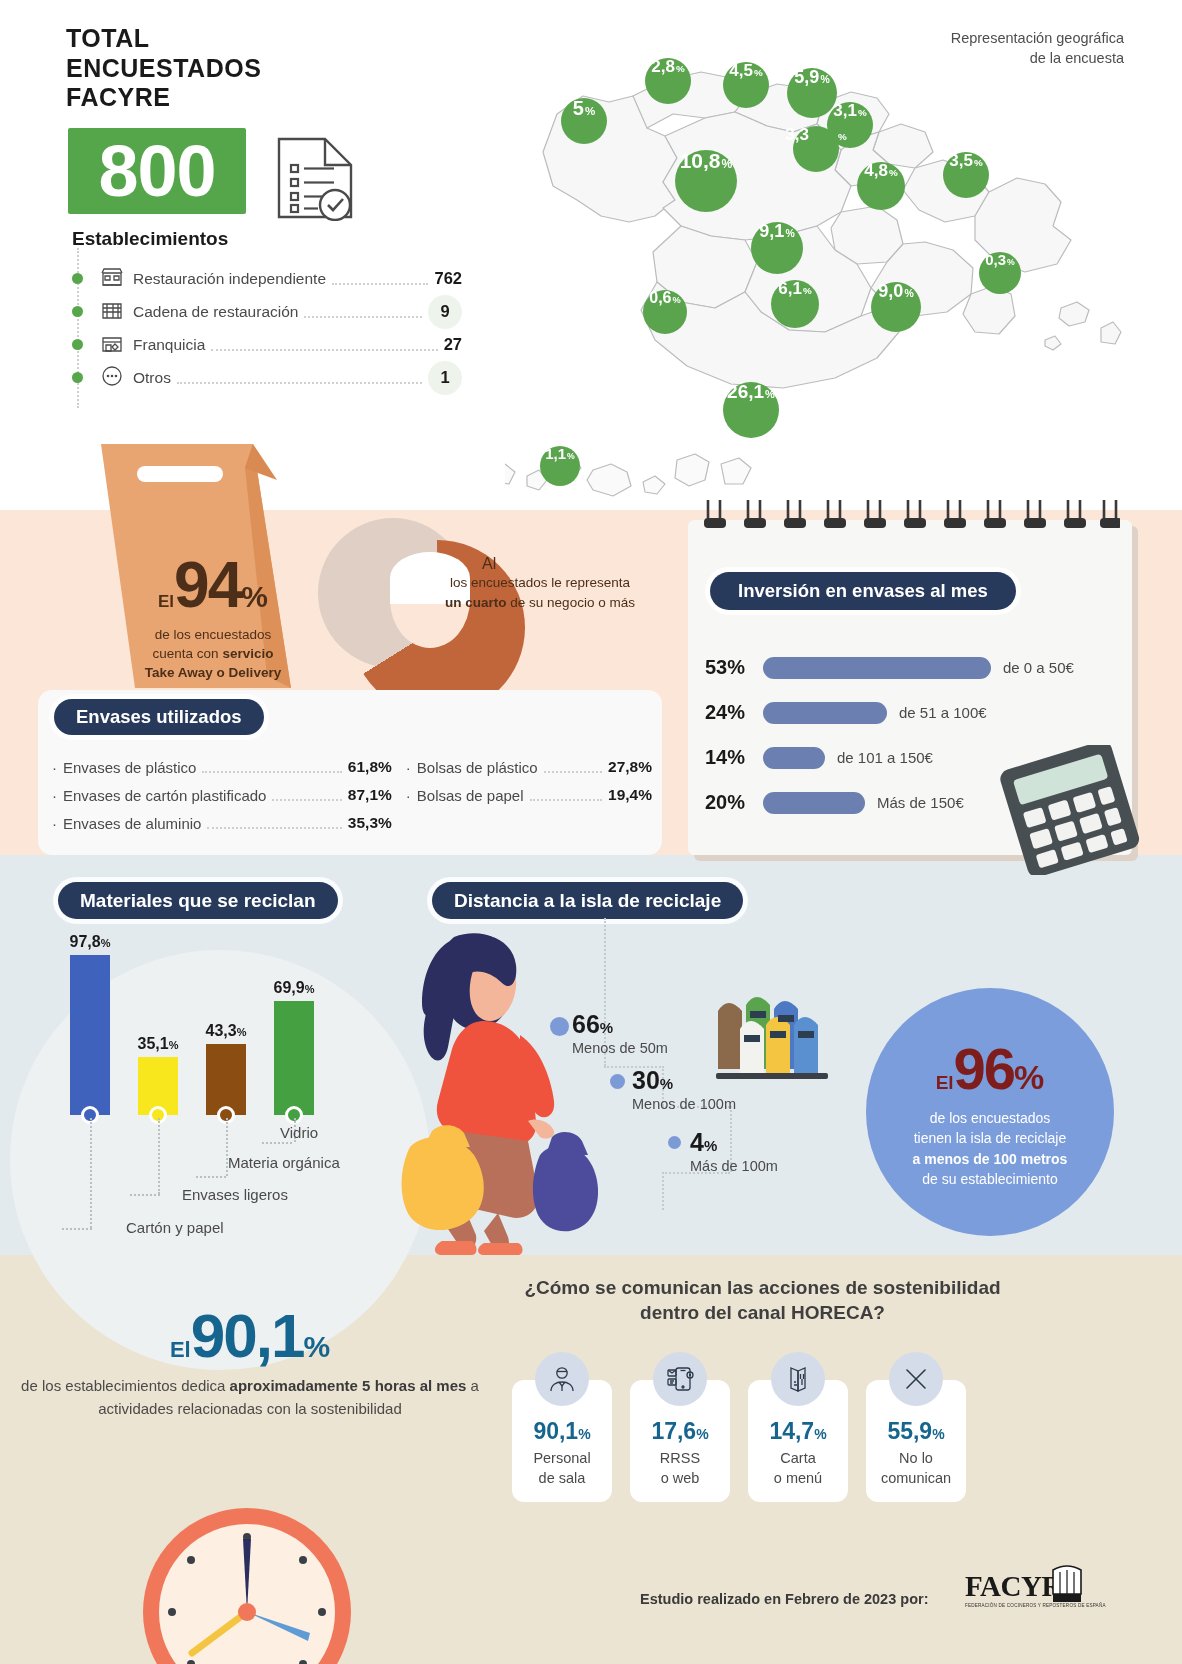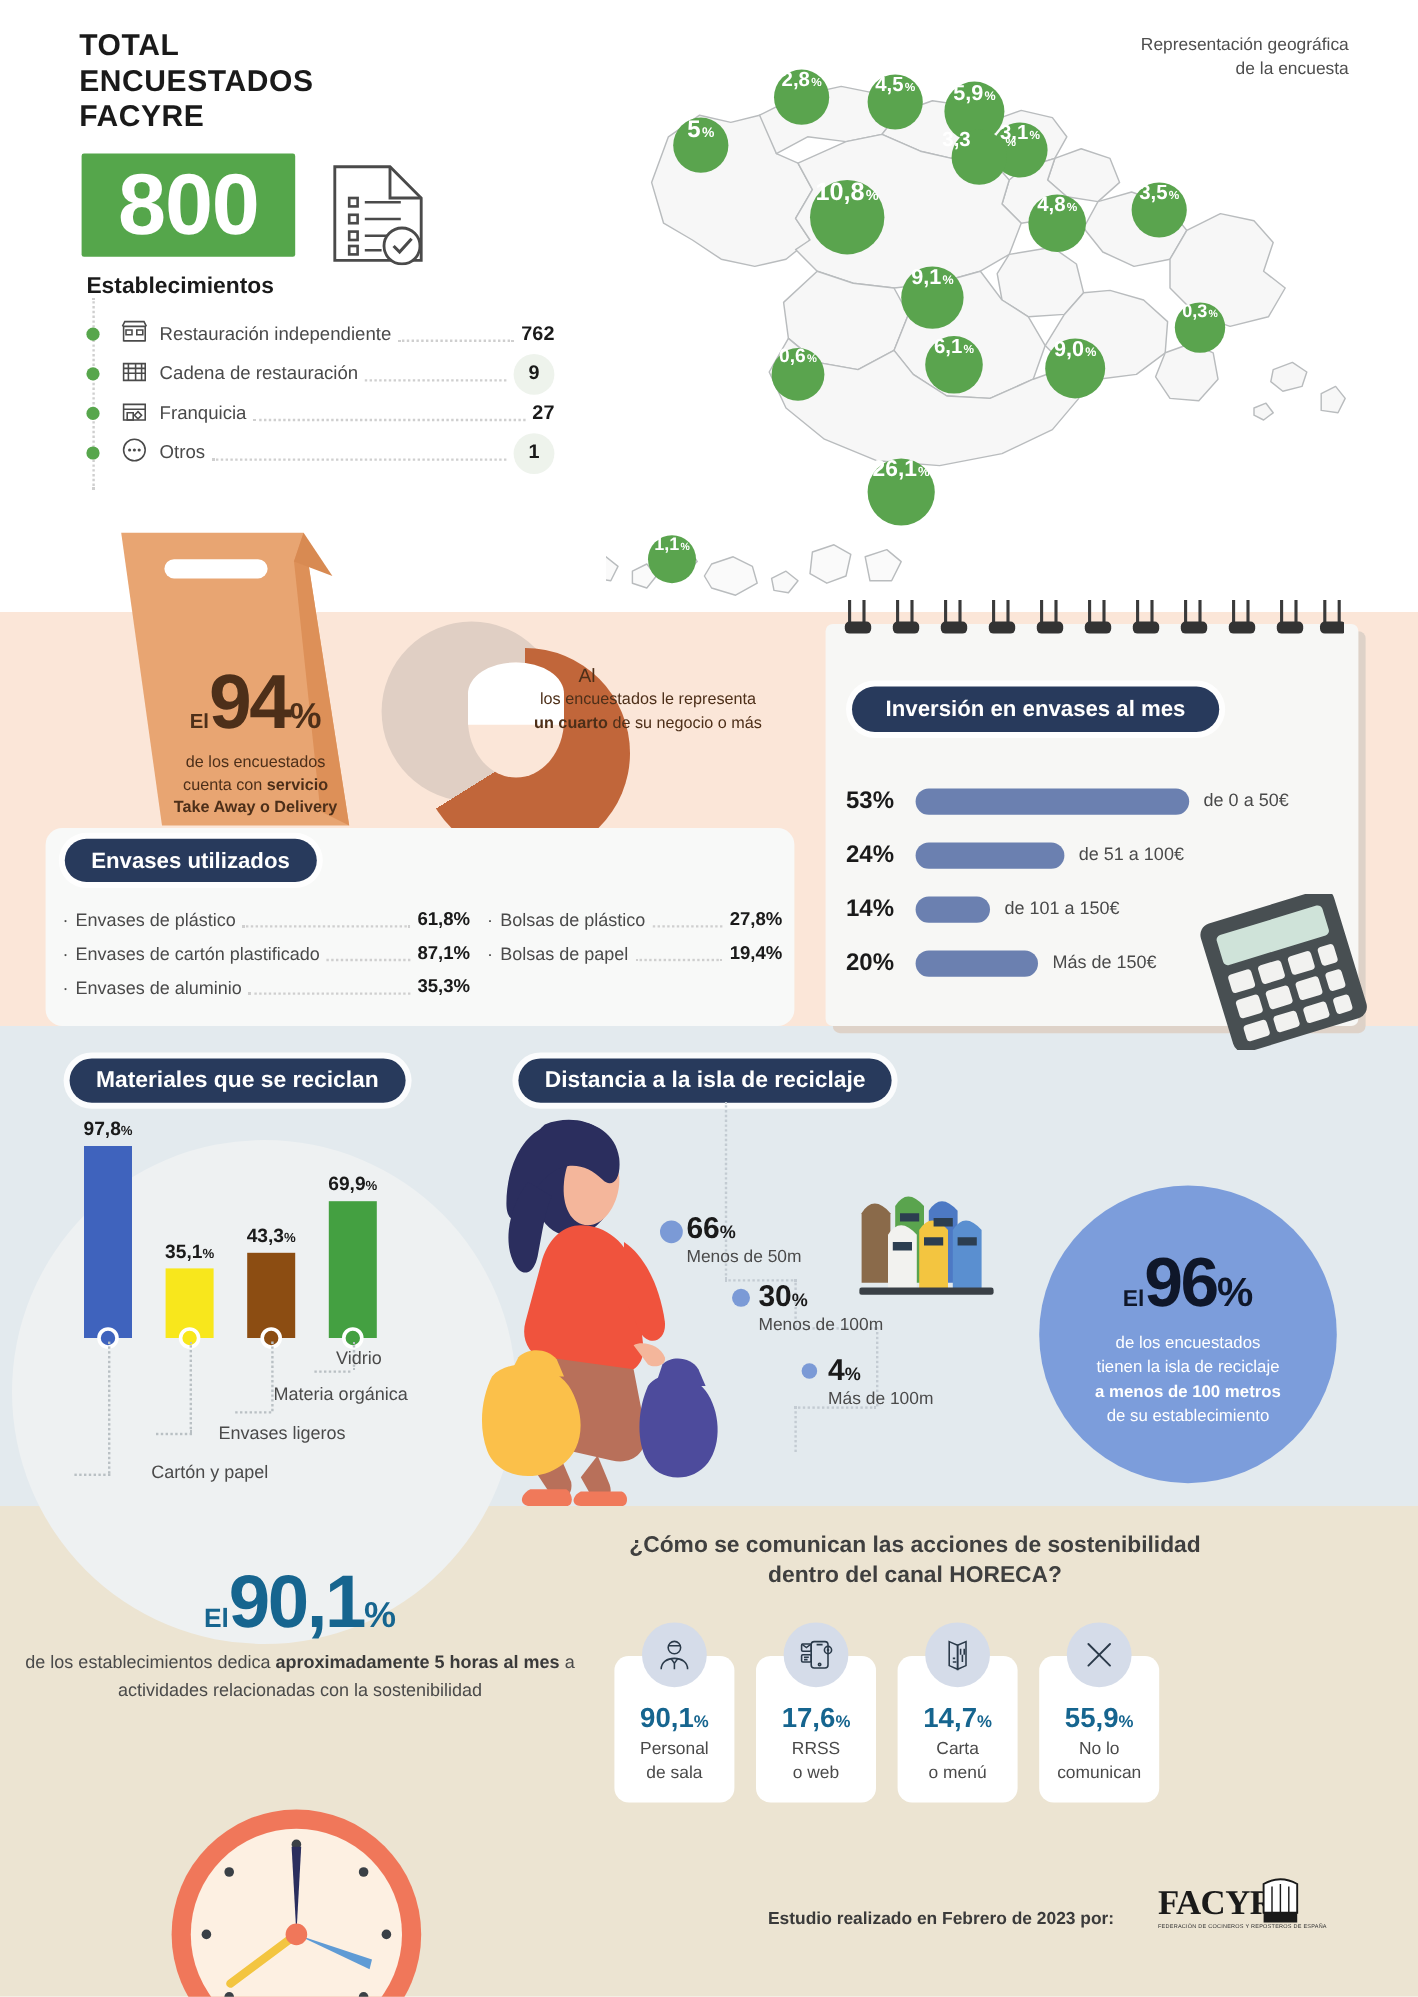--- a/index.html
+++ b/index.html
@@ -177,21 +177,21 @@
   .dist-sub { font-size:14.5px; color:#4a4a4a; margin-top:1px; }
   .dash { position:absolute; border-color:#c3cbd2; }
 
   
   .circ96 {
     position:absolute; left:866px; top:988px; width:248px; height:248px;
     border-radius:50%; background:#7c9ddb; color:#fff;
     display:flex; flex-direction:column; align-items:center; justify-content:center;
     text-align:center;
   }
-  .circ96 .line1 { color:#0f172a; }
+  .circ96 .line1 { color:#7f1d1d; }
   .circ96 .el { font-size:19px; font-weight:bold; }
   .circ96 .nm { font-size:58px; font-weight:bold; letter-spacing:-2px; }
   .circ96 .pc { font-size:34px; font-weight:bold; }
   .circ96 .sub { font-size:14px; line-height:1.45; margin-top:6px; }
   .circ96 .sub b { font-weight:bold; }
 
   
   .t901 { position:absolute; left:20px; top:1300px; width:460px; text-align:center; color:#16658f; }
   .t901 .el { font-size:22px; font-weight:bold; }
   .t901 .nm { font-size:62px; font-weight:bold; letter-spacing:-2px; }
@@ -389,21 +389,21 @@
         <span class="pc">%</span>
     </div>
     <div class="bubble" style="left:282px; top:28px;  width:50px; height:50px; font-size:18px;">
       <span>5,9</span>
         <span class="pc">%</span>
     </div>
     <div class="bubble" style="left:322px; top:62px;  width:46px; height:46px; font-size:17px;">
       <span>3,1</span>
         <span class="pc">%</span>
     </div>
-    <div class="bubble" style="left:288px; top:68px;  width:46px; height:46px; font-size:17px;gap:28px;">
+    <div class="bubble" style="left:288px; top:86px;  width:46px; height:46px; font-size:17px;gap:28px;">
       <span>3,3</span>
         <span class="pc">%</span>
     </div>
     <div class="bubble" style="left:170px; top:110px; width:62px; height:62px; font-size:21px;">
       <span>10,8</span>
         <span class="pc">%</span>
     </div>
     <div class="bubble" style="left:352px; top:122px; width:48px; height:48px; font-size:17px;">
       <span>4,8</span>
         <span class="pc">%</span>

